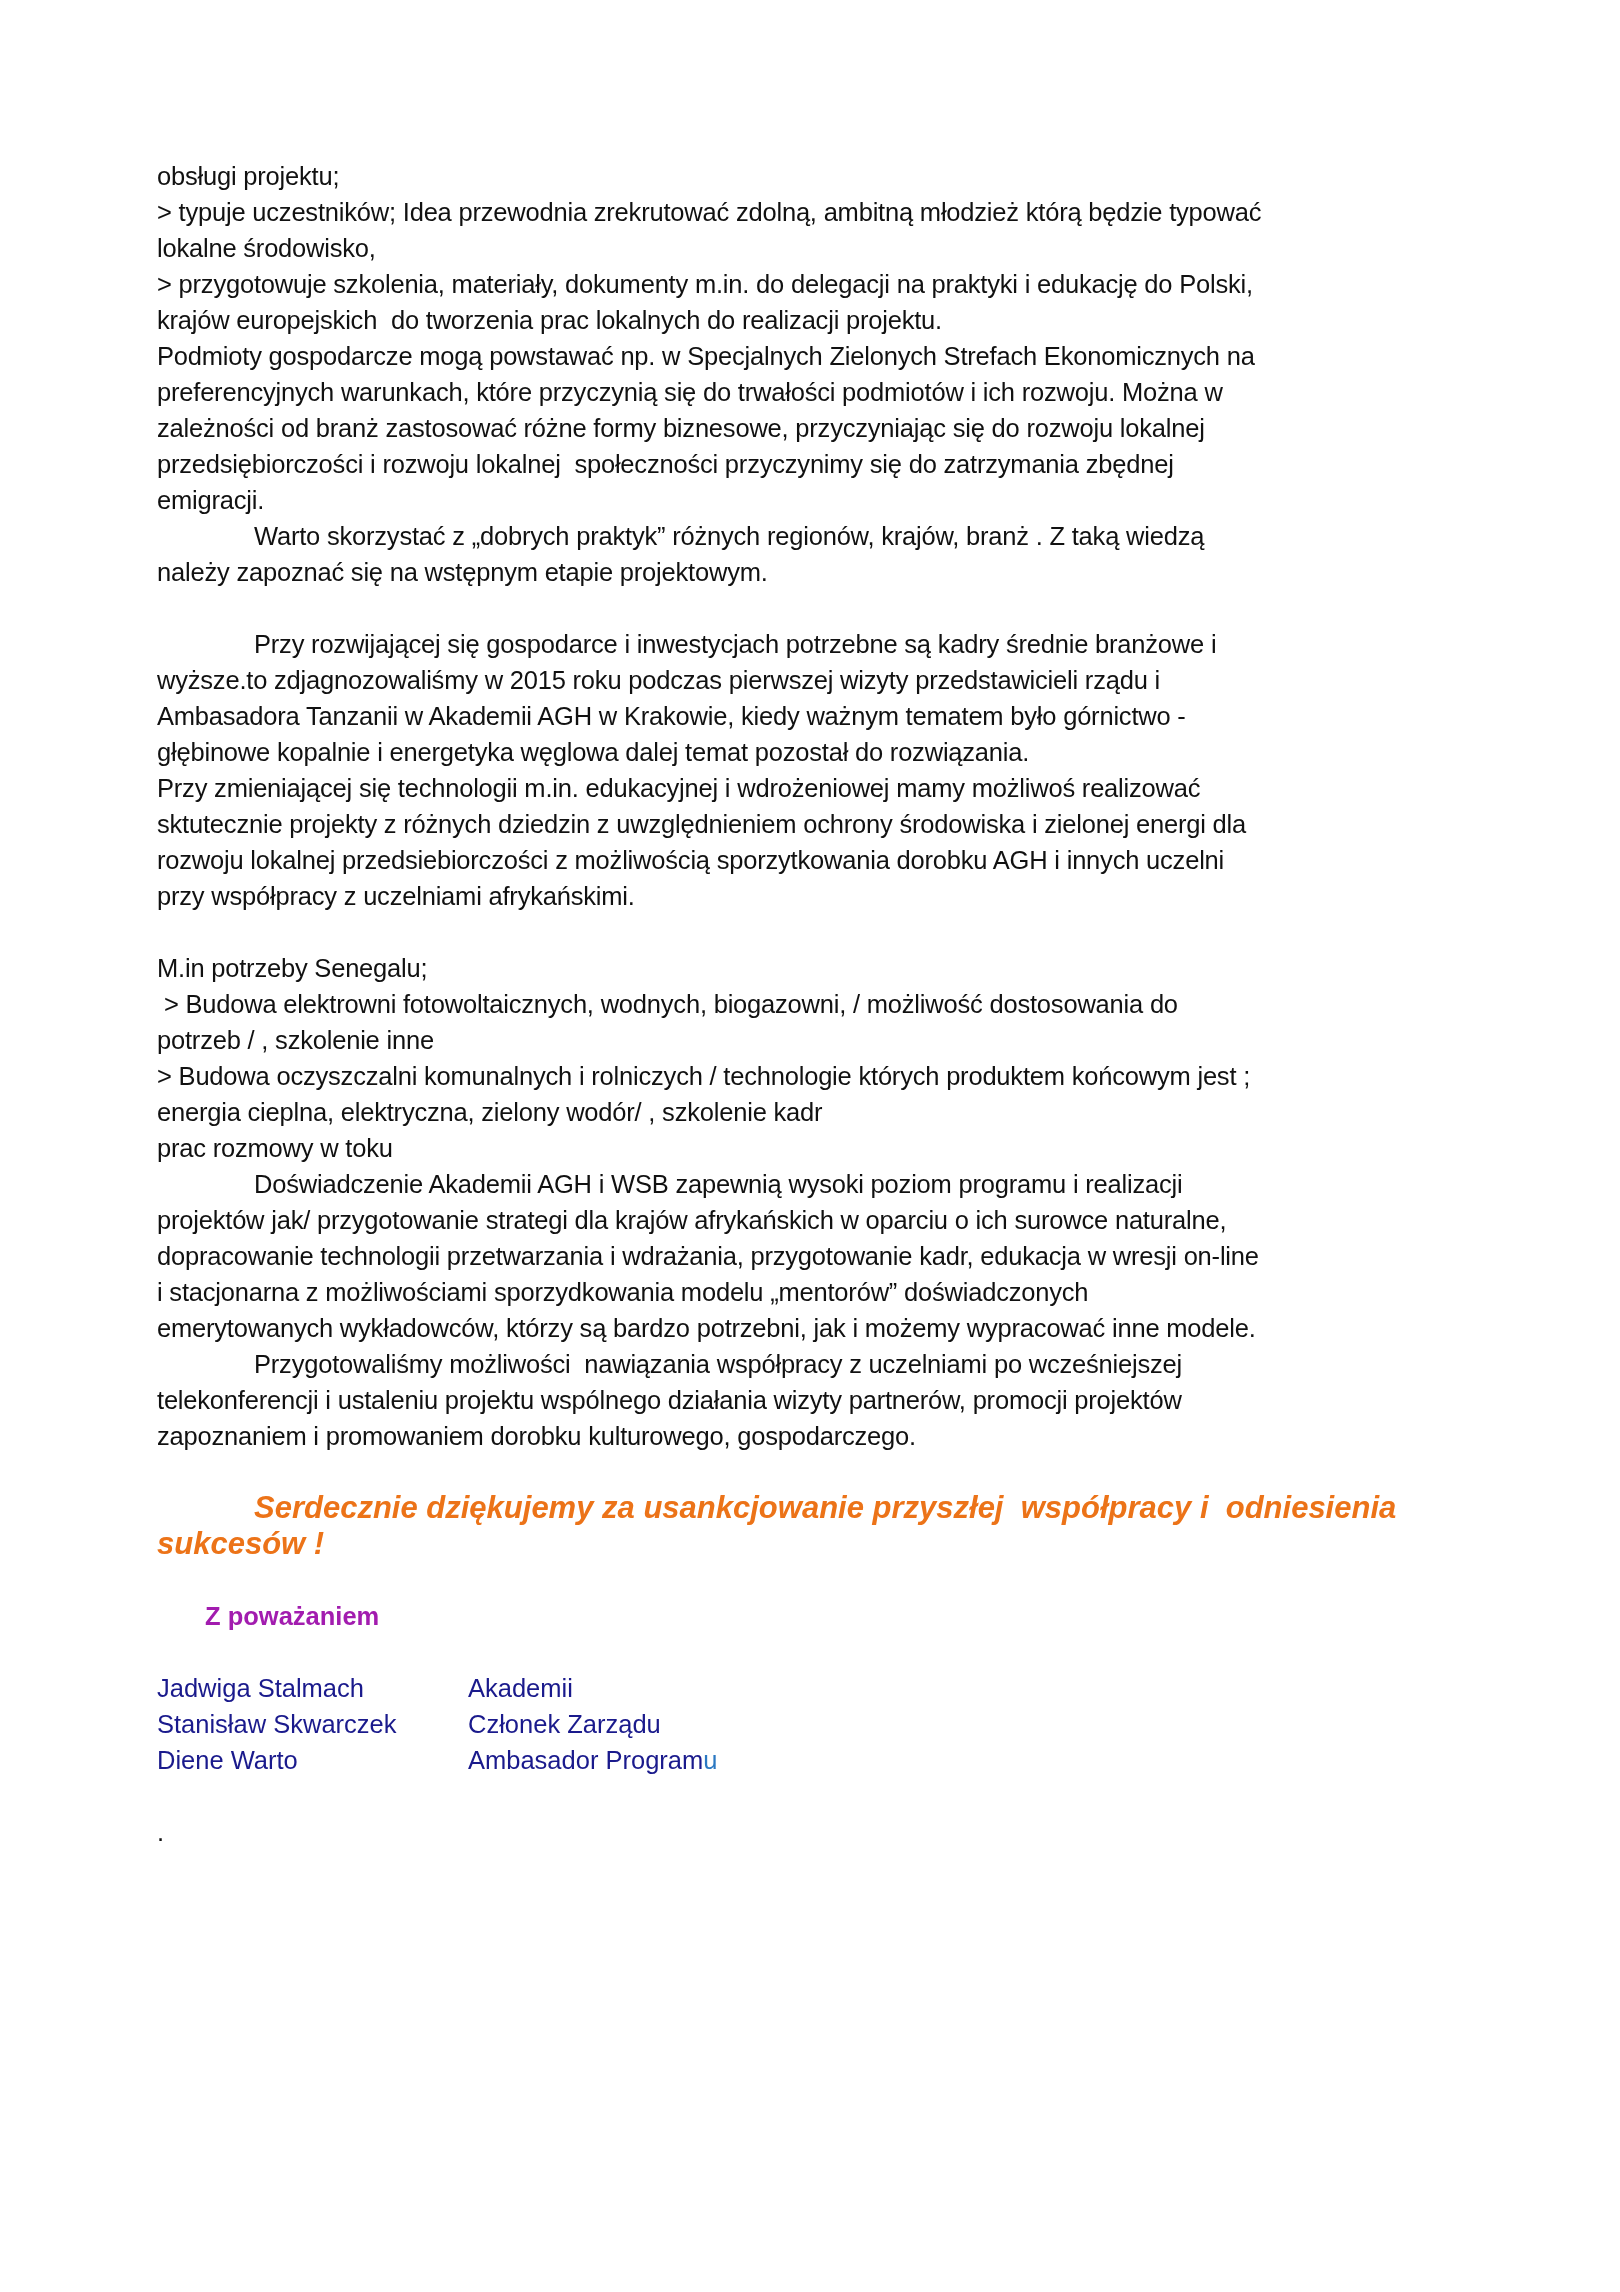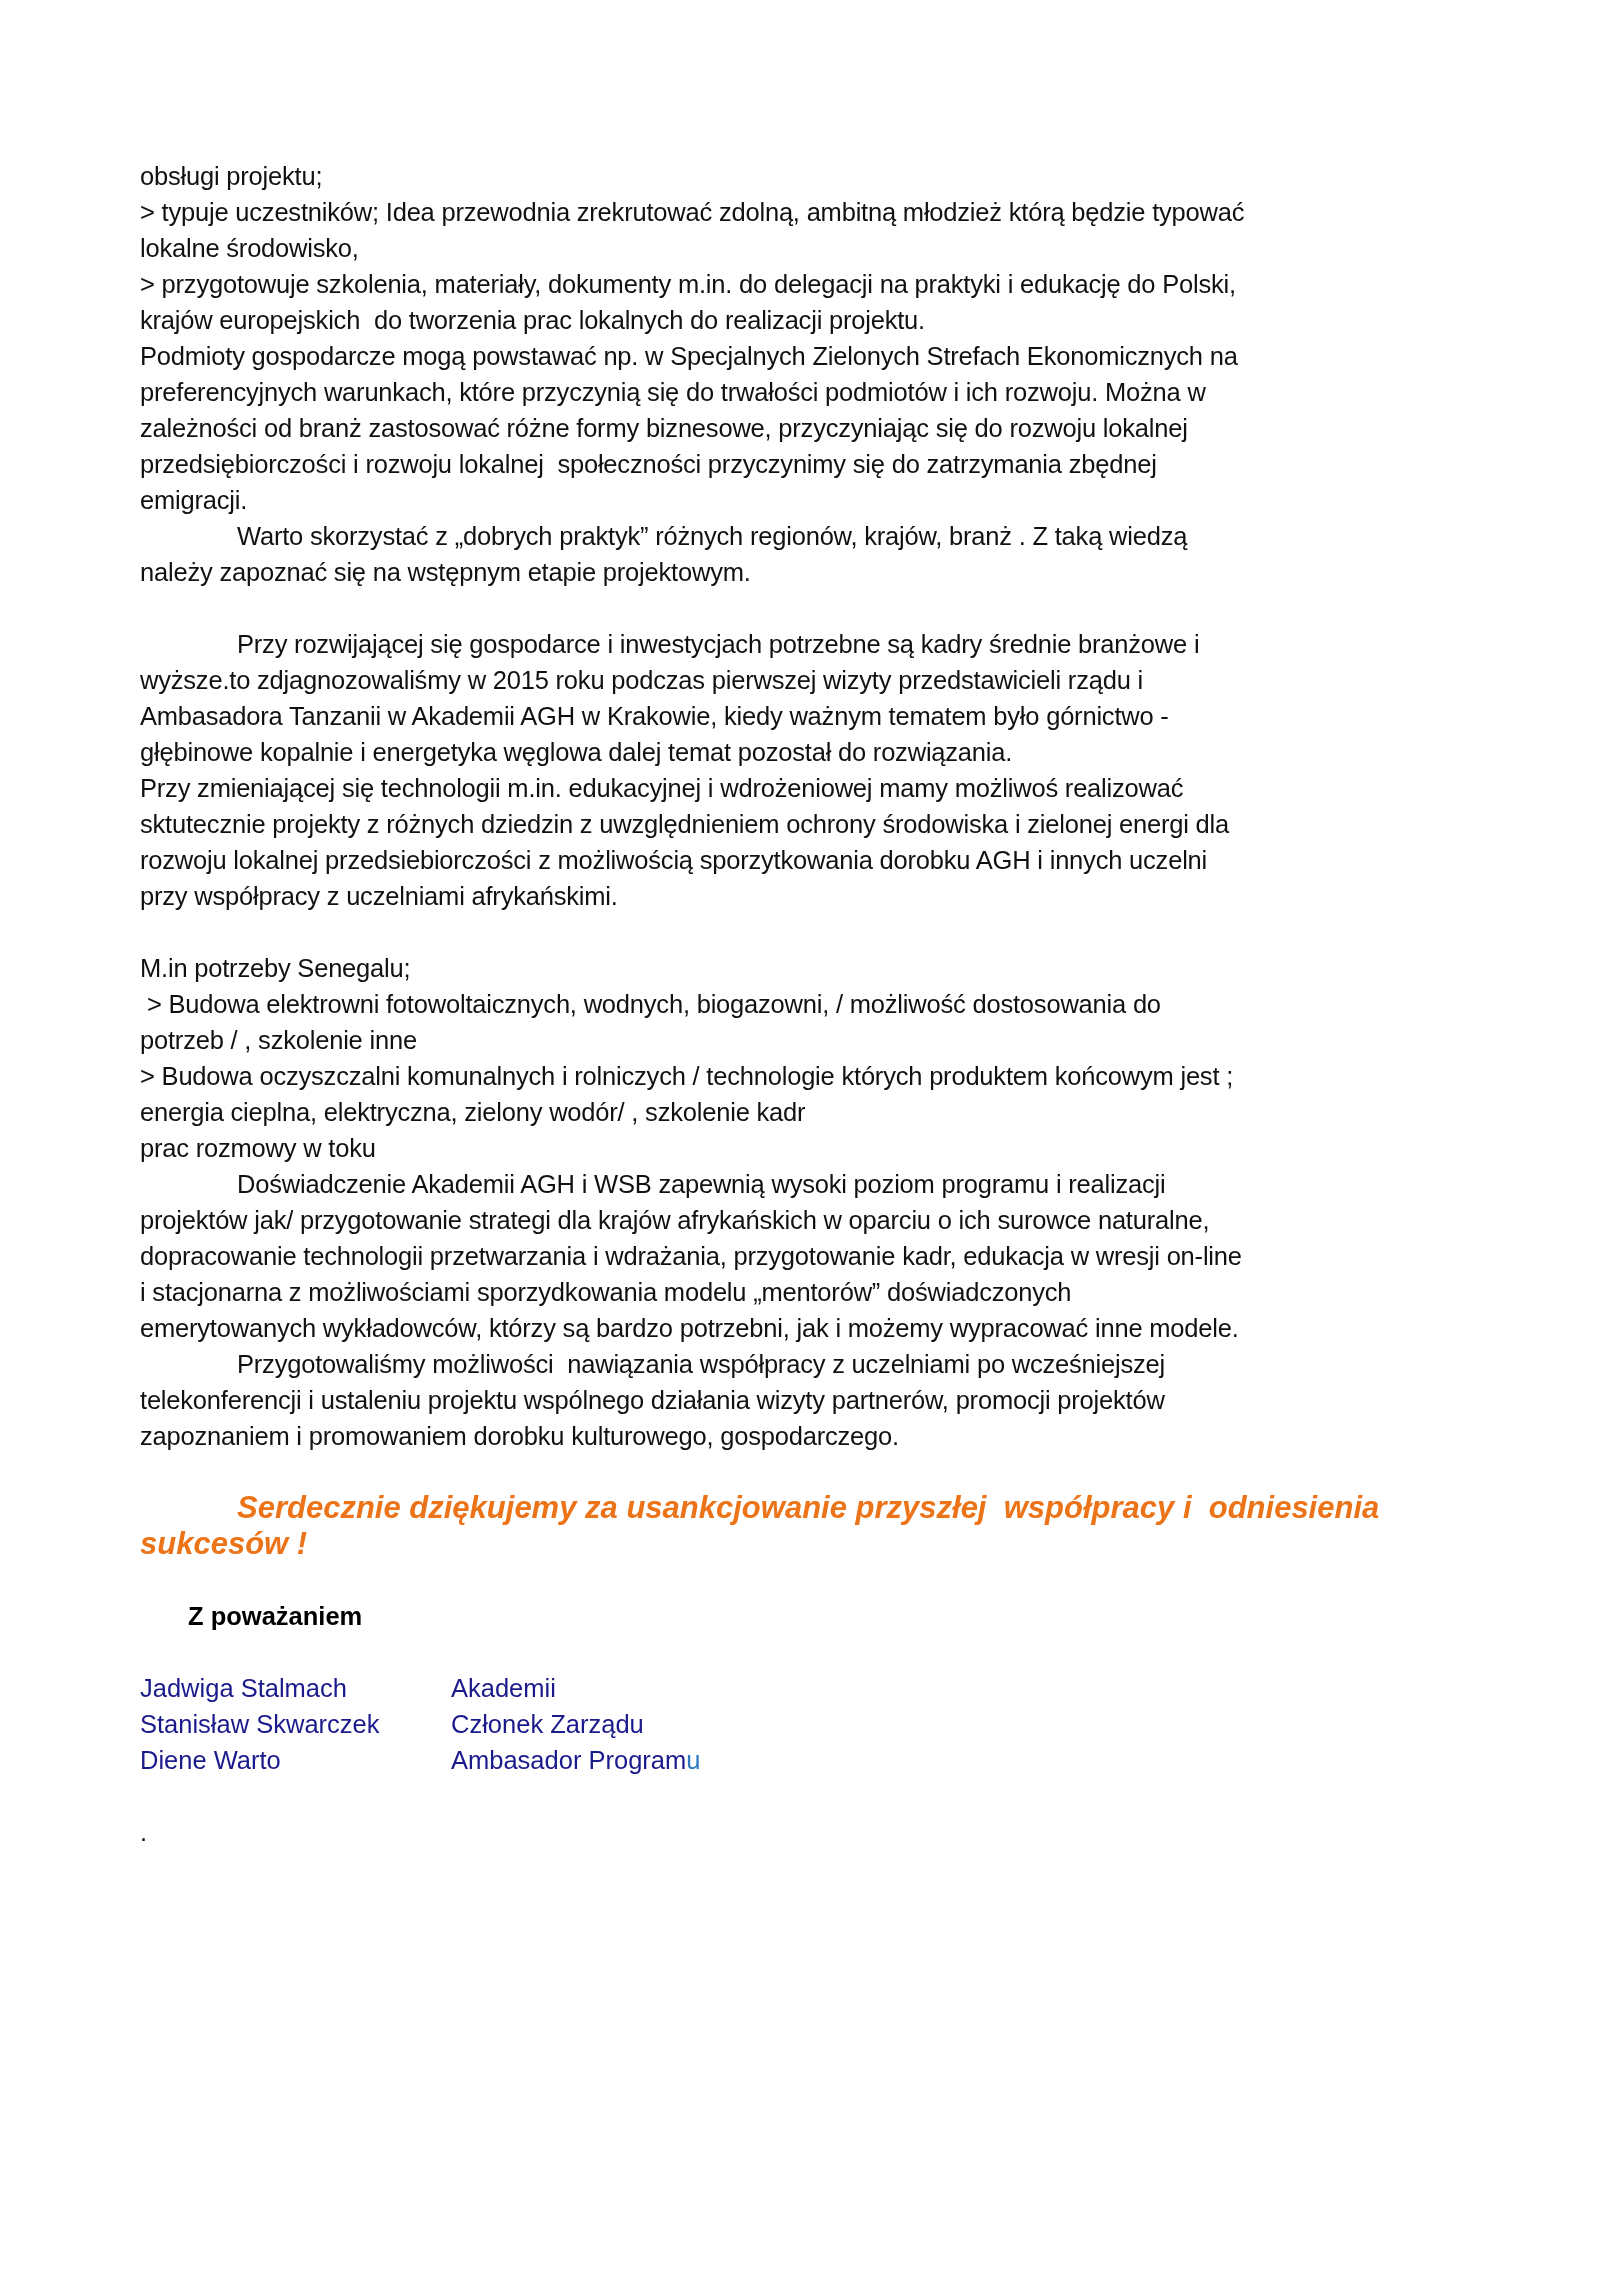--- a/index.html
+++ b/index.html
@@ -10,21 +10,21 @@
     body {
       width: 1620px;
       height: 2293px;
       position: relative;
       overflow: hidden;
       font-family: "Liberation Sans", "DejaVu Sans", sans-serif;
       color: #111111;
     }
     .page {
       position: absolute;
-      left: 140px;
+      left: 157px;
       top: 158px;
       width: 1325px;
     }
     .line {
       font-size: 25.5px;
       line-height: 36px;
       white-space: pre;
       margin: 0;
       letter-spacing: -0.2px;
     }
@@ -38,21 +38,21 @@
       line-height: 36px;
       white-space: pre;
       margin: 0;
     }
     .regards {
       font-weight: bold;
       font-size: 25.5px;
       line-height: 36px;
       padding-left: 48px;
       margin: 0;
-      color: #000000;
+      color: #a21caf;
     }
     .sig-table {
       border-collapse: collapse;
       margin: 0;
     }
     .sig-table td {
       padding: 0;
       font-weight: normal;
       font-size: 25.5px;
       line-height: 36px;

